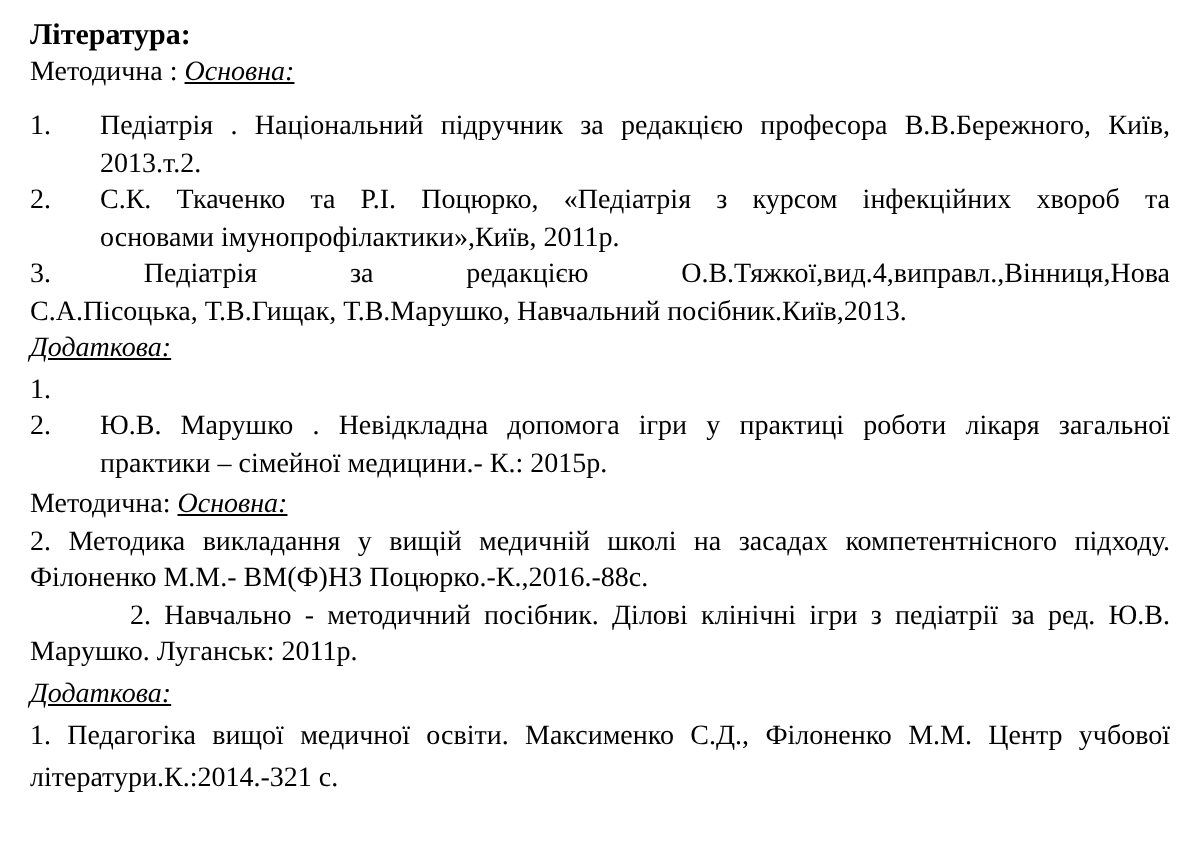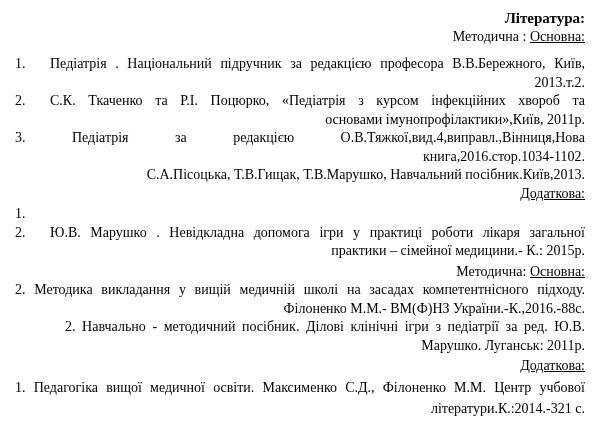--- a/index.html
+++ b/index.html
@@ -16,40 +16,40 @@
     height: 428px;
     padding: 9px 15px 0 15px;
     background: #ffffff;
     color: #000000;
     font-family: "Liberation Serif", serif;
     font-size: 14px;
   }
   .line {
     line-height: 18.5px;
     min-height: 18.5px;
-    text-align: right;
   }
   .title {
     font-weight: bold;
     font-size: 15px;
   }
   .stretch {
     text-align: justify;
     text-align-last: justify;
   }
   .hang {
     position: relative;
     padding-left: 35px;
   }
   .hang .num {
     position: absolute;
     left: 0;
     top: 0;
   }
   .emph {
+    font-style: italic;
     text-decoration: underline;
   }
   .gap-md { height: 9px; }
   .gap-sm { height: 2px; }
   .indent-sm { padding-left: 5px; margin-left: 45px; }
   .final-block .line {
     line-height: 21px;
     min-height: 21px;
   }
   .final-block { margin-top: 1px; }
@@ -65,39 +65,38 @@
 
   <div class="gap-md"></div>
 
   <div class="line hang stretch"><span class="num">1.</span><span>Педіатрія . Національний підручник за редакцією професора В.В.Бережного, Київ,</span></div>
   <div class="line hang"><span>2013.т.2.</span></div>
 
   <div class="line hang stretch"><span class="num">2.</span><span>С.К. Ткаченко та Р.І. Поцюрко, «Педіатрія з курсом інфекційних хвороб та</span></div>
   <div class="line hang"><span>основами імунопрофілактики»,Київ, 2011р.</span></div>
 
   <div class="line stretch"><span>3. Педіатрія за редакцією О.В.Тяжкої,вид.4,виправл.,Вінниця,Нова</span></div>
-  <div class="line"><span>книга,2016.стор.1034-1102.</span></div>
 
   <div class="line"><span>С.А.Пісоцька, Т.В.Гищак, Т.В.Марушко, Навчальний посібник.Київ,2013.</span></div>
 
   <div class="line"><span class="emph">Додаткова:</span></div>
 
   <div class="gap-sm"></div>
 
   <div class="line hang"><span class="num">1.</span></div>
 
   <div class="line hang stretch"><span class="num">2.</span><span>Ю.В. Марушко . Невідкладна допомога ігри у практиці роботи лікаря загальної</span></div>
   <div class="line hang"><span>практики – сімейної медицини.- К.: 2015р.</span></div>
 
   <div class="gap-sm"></div>
 
   <div class="line"><span>Методична: </span><span class="emph">Основна:</span></div>
 
   <div class="line stretch"><span>2. Методика викладання у вищій медичній школі на засадах компетентнісного підходу.</span></div>
-  <div class="line"><span>Філоненко М.М.- ВМ(Ф)НЗ України.-К.,2016.-88с.</span></div>
+  <div class="line"><span>Філоненко М.М.- ВМ(Ф)НЗ Поцюрко.-К.,2016.-88с.</span></div>
 
   <div class="line stretch indent-sm"><span>2. Навчально - методичний посібник. Ділові клінічні ігри з педіатрії за ред. Ю.В.</span></div>
   <div class="line"><span>Марушко. Луганськ: 2011р.</span></div>
 
   <div class="gap-sm"></div>
 
   <div class="line"><span class="emph">Додаткова:</span></div>
 
   <div class="final-block">
     <div class="line stretch"><span>1. Педагогіка вищої медичної освіти. Максименко С.Д., Філоненко М.М. Центр учбової</span></div>

